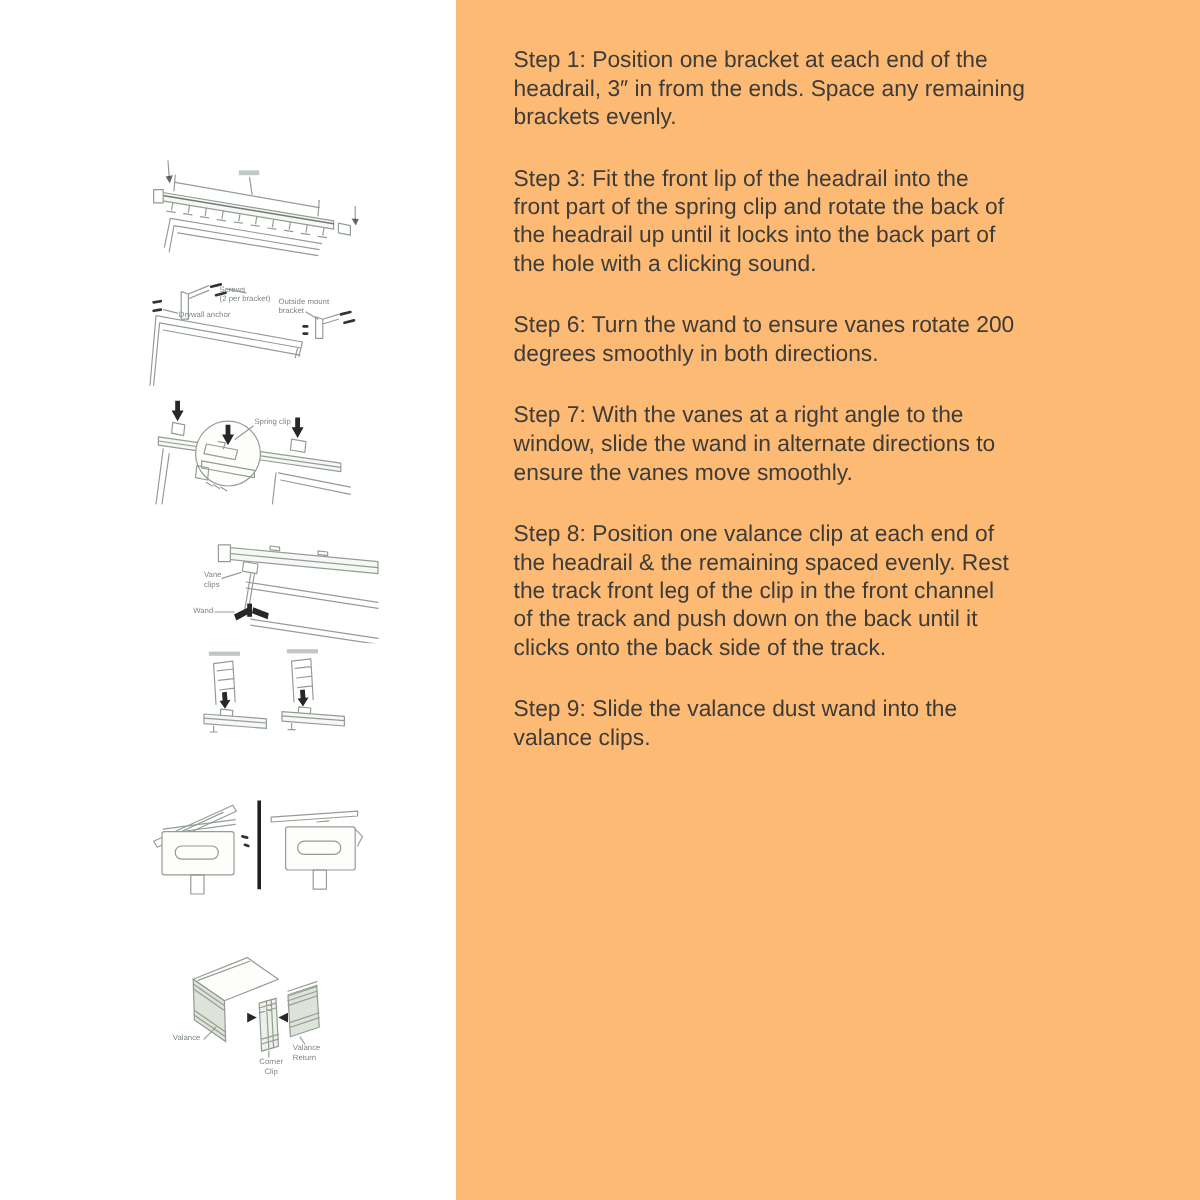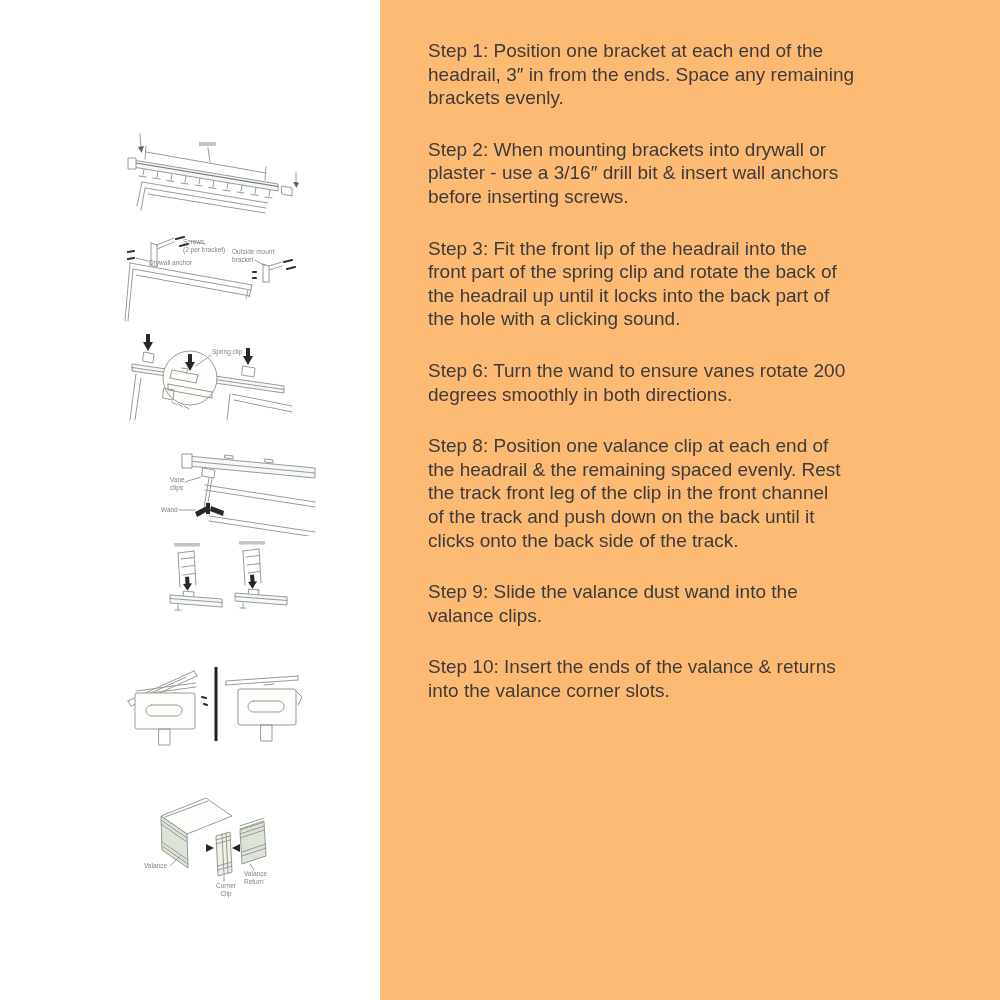--- a/index.html
+++ b/index.html
@@ -208,52 +208,50 @@
 
   <div class="steps-panel">
 
     <div class="step-block">
       <div class="step-text">Step 1: Position one bracket at each end of the
 headrail, 3″ in from the ends. Space any remaining
 brackets evenly.</div>
     </div>
 
     <div class="step-block">
-      <div class="step-text">Step 2: When mounting brackets into drywall or
-plaster - use a 3/16″ drill bit &amp; insert wall anchors
-before inserting screws.</div>
     </div>
 
     <div class="step-block">
       <div class="step-text">Step 3: Fit the front lip of the headrail into the
 front part of the spring clip and rotate the back of
 the headrail up until it locks into the back part of
 the hole with a clicking sound.</div>
     </div>
 
 
 
     <div class="step-block">
       <div class="step-text">Step 6: Turn the wand to ensure vanes rotate 200
 degrees smoothly in both directions.</div>
     </div>
 
+    <div class="step-block">
+      <div class="step-text">Step 7: With the vanes at a right angle to the
+window, slide the wand in alternate directions to
+ensure the vanes move smoothly.</div>
+    </div>
 
     <div class="step-block">
       <div class="step-text">Step 8: Position one valance clip at each end of
 the headrail &amp; the remaining spaced evenly. Rest
 the track front leg of the clip in the front channel
 of the track and push down on the back until it
 clicks onto the back side of the track.</div>
     </div>
 
     <div class="step-block">
       <div class="step-text">Step 9: Slide the valance dust wand into the
 valance clips.</div>
     </div>
 
-    <div class="step-block">
-      <div class="step-text">Step 10: Insert the ends of the valance &amp; returns
-into the valance corner slots.</div>
-    </div>
 
   </div>
 </div>
 
 </body></html>

